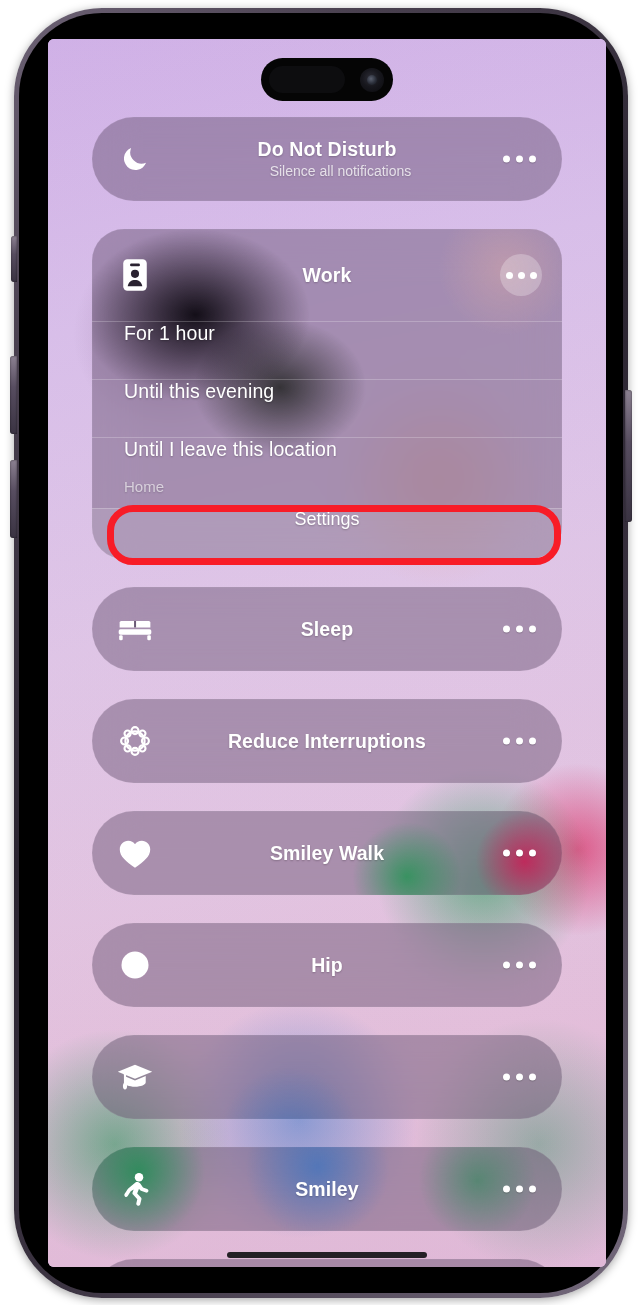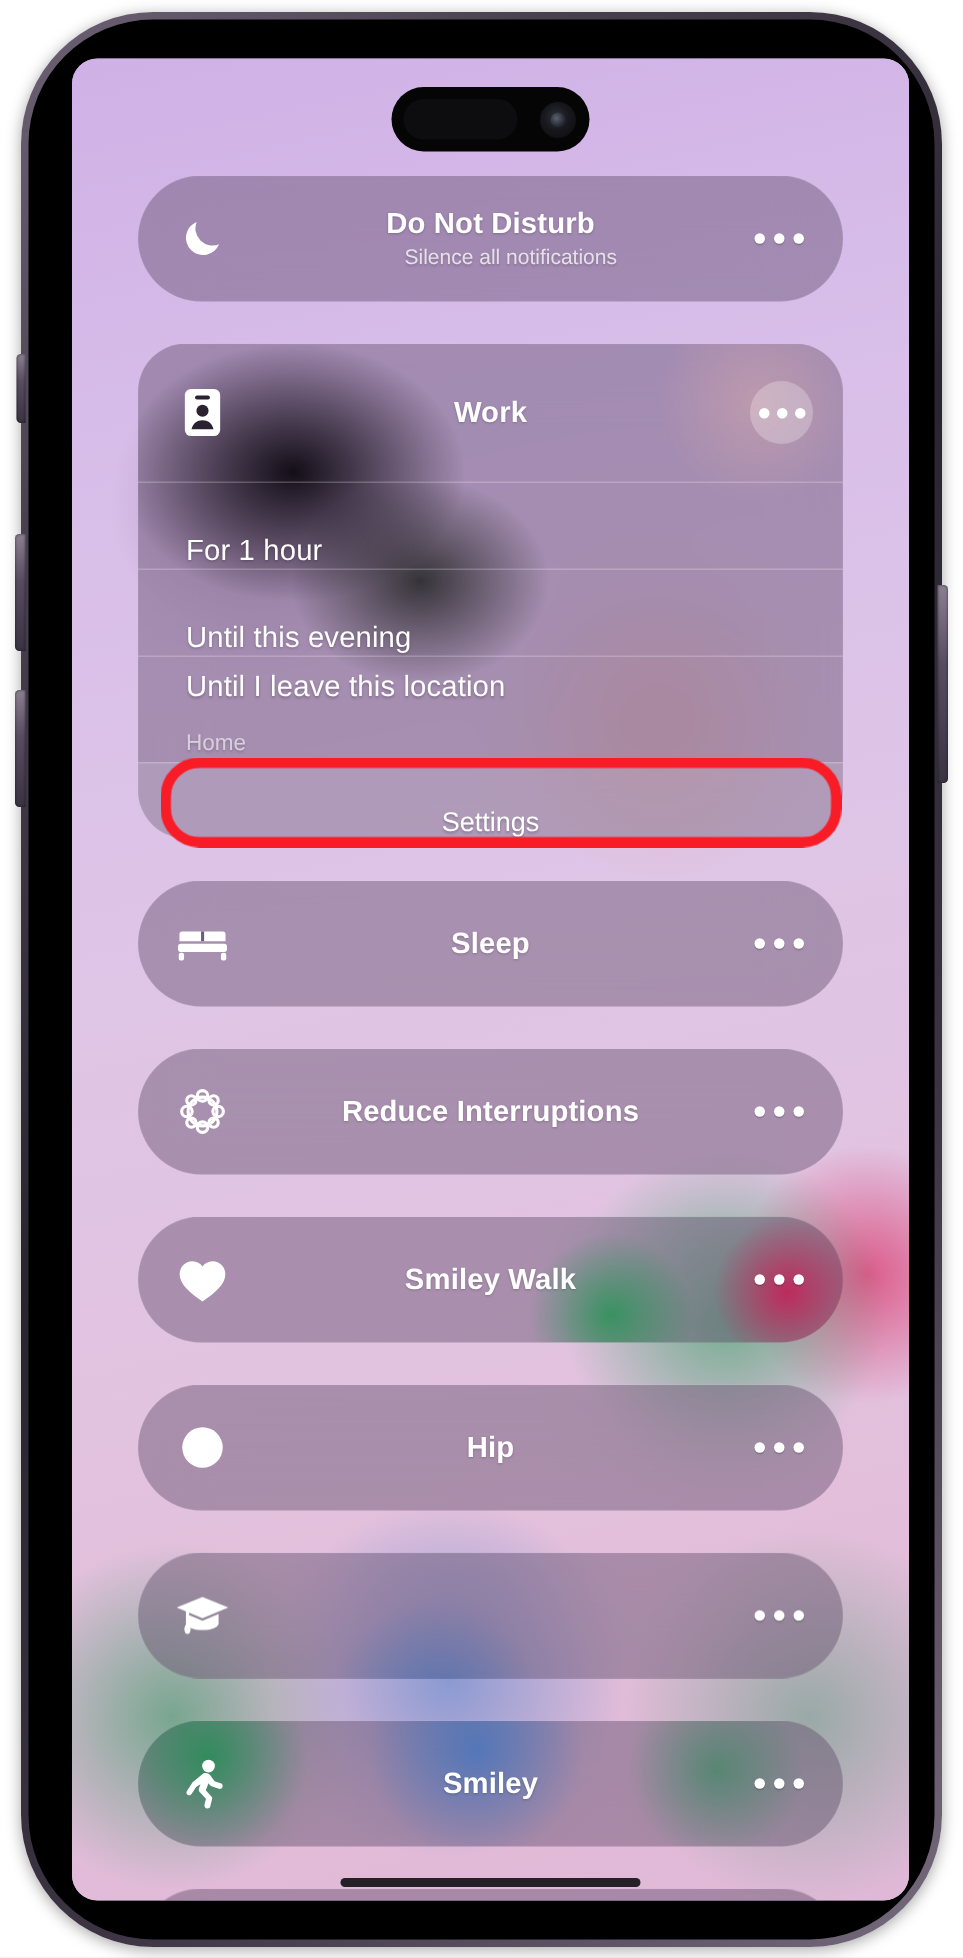--- a/index.html
+++ b/index.html
@@ -34,21 +34,21 @@
     bottom: 5px;
     border-radius: 83px;
     background: #000;
   }
   #screen {
     position: absolute;
     left: 34px;
     top: 31px;
     width: 558px;
     height: 1228px;
-    border-radius: 17px;
+    border-radius: 6px;
     overflow: hidden;
     background: #d7bdea;
   }
 
   
   .side-btn {
     position: absolute;
     background: linear-gradient(180deg, #8b8091 0%, #574d60 40%, #3a3342 100%);
     box-shadow: inset 0 0 2px rgba(0,0,0,.6);
   }
@@ -263,21 +263,21 @@
     background: #fff;
   }
 
   .work-option {
     position: relative;
     z-index: 2;
     min-height: 57px;
     padding: 0 0 0 32px;
     display: flex;
     flex-direction: column;
-    justify-content: flex-end;
+    justify-content: flex-start;
     border-top: .5px solid rgba(255,255,255,.22);
   }
   .work-option .opt-title {
     color: #ffffff;
     font-size: 19.5px;
     font-weight: normal;
     letter-spacing: .1px;
     text-shadow: 0 1px 2px rgba(0,0,0,.25);
   }
   .work-option .opt-sub {
@@ -286,21 +286,21 @@
     margin-top: 17px;
     text-shadow: 0 1px 2px rgba(0,0,0,.2);
   }
   #opt-location { min-height: 66px; padding-bottom: 4px; }
 
   #work-settings {
     position: relative;
     z-index: 2;
     height: 50px;
     display: flex;
-    align-items: flex-end;
+    align-items: flex-start;
     justify-content: center;
     background: rgba(255,255,255,.10);
     border-top: .5px solid rgba(255,255,255,.22);
   }
   #work-settings span {
     color: #ffffff;
     font-size: 18px;
     text-shadow: 0 1px 2px rgba(0,0,0,.25);
   }
 

